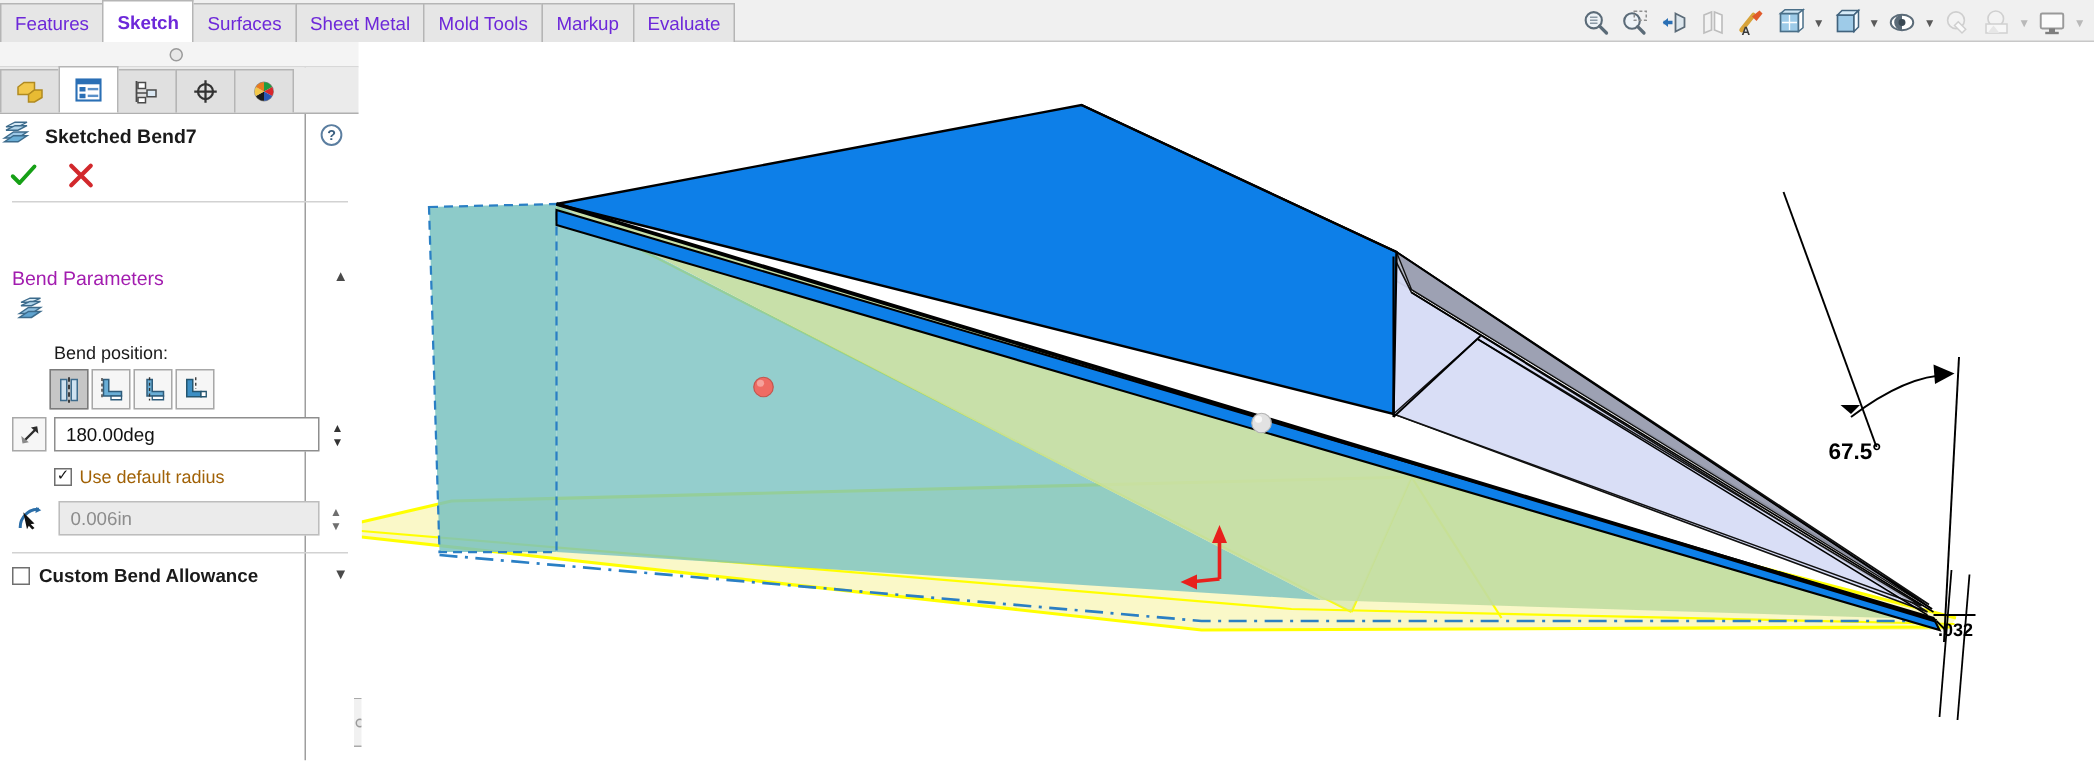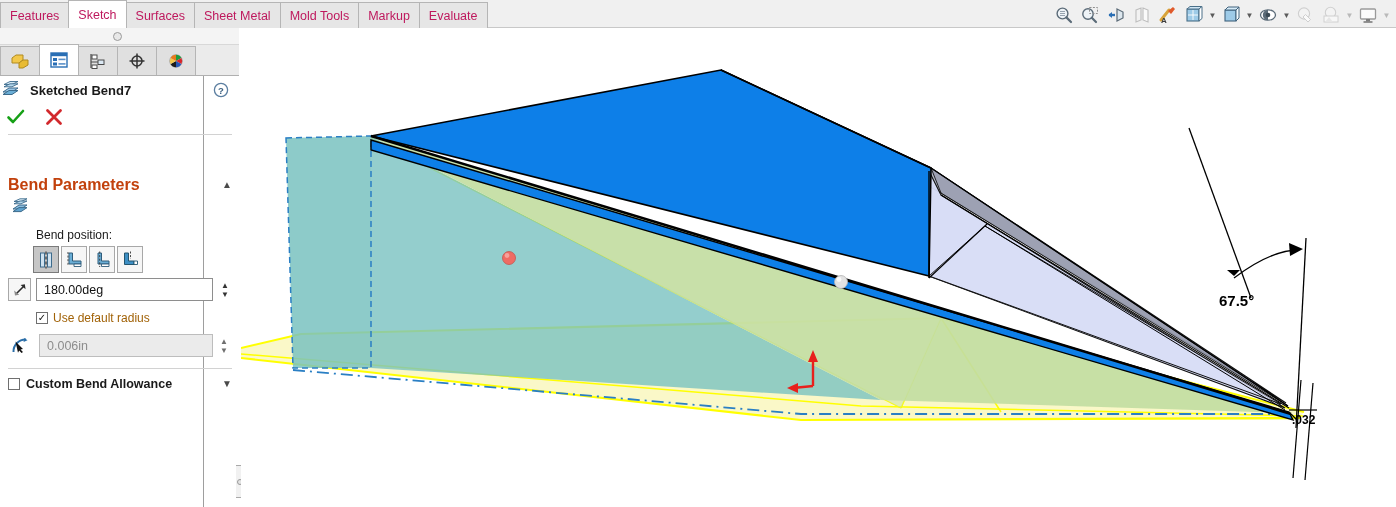--- a/index.html
+++ b/index.html
@@ -14,28 +14,28 @@
   
   #ribbon {
     position: absolute; left: 0; top: 0; width: 1396px; height: 28px;
     background: #f0f0f0;
     border-bottom: 1px solid #c8c8c8;
   }
   #tabstrip { position: absolute; left: 0; top: 0; height: 28px; display: flex; align-items: flex-end; }
   .rtab {
     height: 26px; padding: 0 9px;
     display: flex; align-items: center; justify-content: center;
-    font-size: 12.5px; color: #be185d;
+    font-size: 12.5px; color: #6d28d9;
     background: #e6e6e6;
     border: 1px solid #b5b5b5; border-bottom: none;
     margin-right: -1px;
     white-space: nowrap;
   }
   .rtab.active {
-    background: #ffffff; font-weight: normal; height: 28px;
+    background: #ffffff; font-weight: bold; height: 28px;
     border-color: #b5b5b5; position: relative; z-index: 3; text-align: center;
   }
 
   
   #viewbar { position: absolute; right: 4px; top: 2px; height: 26px; display: flex; align-items: center; }
   .vicon { width: 26px; height: 24px; display: flex; align-items: center; justify-content: center; }
   .vcaret {
     width: 11px; height: 24px; display: flex; align-items: center; justify-content: center;
     font-size: 8px; color: #5a5a5a;
   }
@@ -77,21 +77,21 @@
   #pmactions { position: absolute; left: 0; top: 78px; width: 239px; height: 26px; display: flex; align-items: center; }
   #okmark { margin-left: 6px; }
   #cancelmark { margin-left: 18px; }
 
   .hdivider { position: absolute; left: 8px; width: 224px; height: 1px; background: #d2d2d2; }
 
   .grouphdr {
     position: absolute; left: 8px; width: 224px; height: 18px;
     display: flex; align-items: center; justify-content: space-between;
   }
-  .grouphdr .gtext { font-size: 16px; font-weight: bold; color: #c2410c; }
+  .grouphdr .gtext { font-size: 13px; font-weight: normal; color: #a21caf; }
   .chev { font-size: 10px; color: #4a4a4a; line-height: 1; }
 
   
   #facerow { position: absolute; left: 8px; top: 168px; width: 224px; height: 22px; }
   #faceicon { position: absolute; left: 0; top: 0; width: 24px; height: 22px; display: flex; align-items: center; justify-content: center; }
   #facefield {
     position: absolute; left: 29px; top: 0; width: 195px; height: 21px;
     background: #cfe6fb; border: 1px solid #3a9ad9;
     display: flex; align-items: center;
     font-size: 12px; color: #111; padding-left: 6px;

